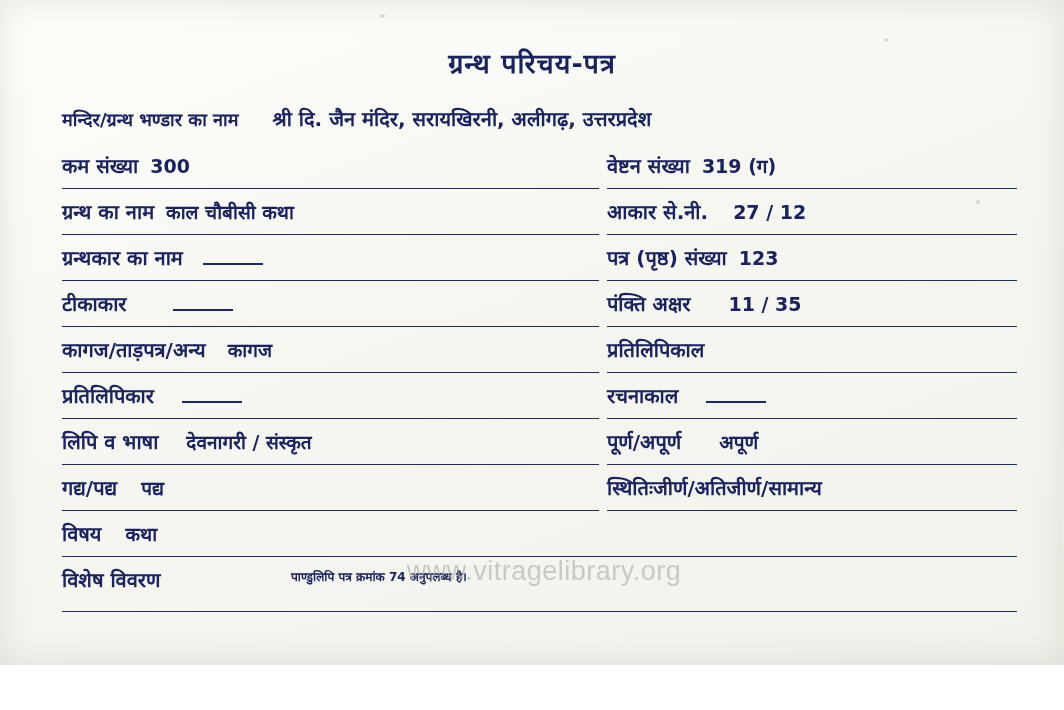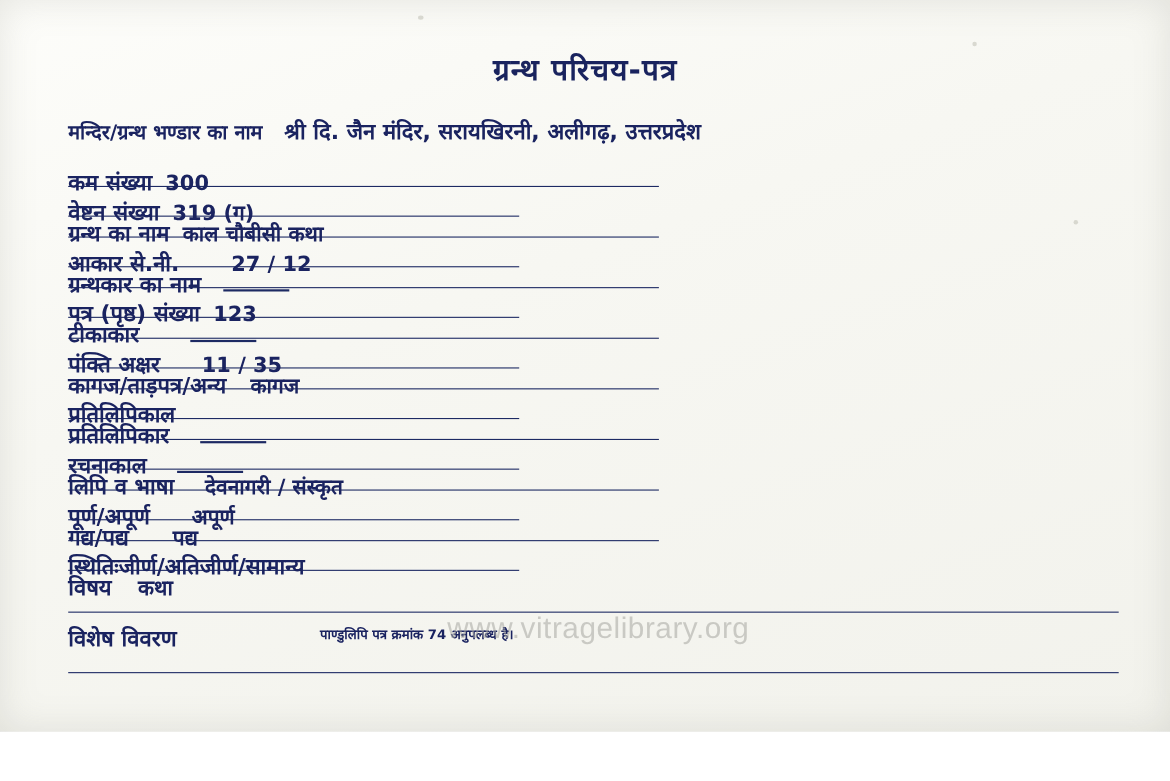--- a/index.html
+++ b/index.html
@@ -50,35 +50,34 @@
     align-items: baseline;
   }
   .temple-label {
     font-size: 18px;
     font-weight: 600;
     white-space: nowrap;
   }
   .temple-value {
     font-size: 20px;
     font-weight: 600;
-    margin-left: 20px;
+    margin-left: 34px;
     white-space: nowrap;
   }
   .grid {
     position: absolute;
     top: 152px;
     left: 62px;
     width: 955px;
   }
   .row {
     position: relative;
     height: 46px;
     display: flex;
     align-items: flex-start;
-    flex-direction: column;
   }
   .col {
     position: relative;
     display: flex;
     align-items: baseline;
     height: 46px;
     box-sizing: border-box;
   }
   .col.left { width: 545px; }
   .col.right { width: 410px; }
@@ -186,21 +185,21 @@
 
     <div class="row">
       <div class="col left">
         <span class="rule"></span>
         <span class="label">ग्रन्थ का नाम</span>
         <span class="value">काल चौबीसी कथा</span>
       </div>
       <div class="col right">
         <span class="rule full"></span>
         <span class="label">आकार से.नी.</span>
-        <span class="value" style="margin-left:35px;">27 / 12</span>
+        <span class="value" style="margin-left:13px;">27 / 12</span>
       </div>
     </div>
 
     <div class="row">
       <div class="col left">
         <span class="rule"></span>
         <span class="label">ग्रन्थकार का नाम</span>
         <span class="blankline"></span>
       </div>
       <div class="col right">
@@ -258,21 +257,21 @@
         <span class="rule full"></span>
         <span class="label">पूर्ण/अपूर्ण</span>
         <span class="value" style="margin-left:26px;">अपूर्ण</span>
       </div>
     </div>
 
     <div class="row">
       <div class="col left">
         <span class="rule"></span>
         <span class="label">गद्य/पद्य</span>
-        <span class="value" style="margin-left:28px;">पद्य</span>
+        <span class="value" style="margin-left:12px;">पद्य</span>
       </div>
       <div class="col right">
         <span class="rule full"></span>
         <span class="label">स्थितिःजीर्ण/अतिजीर्ण/सामान्य</span>
       </div>
     </div>
 
     <div class="row">
       <div class="col left">
         <span class="rule" style="right:-410px;"></span>

